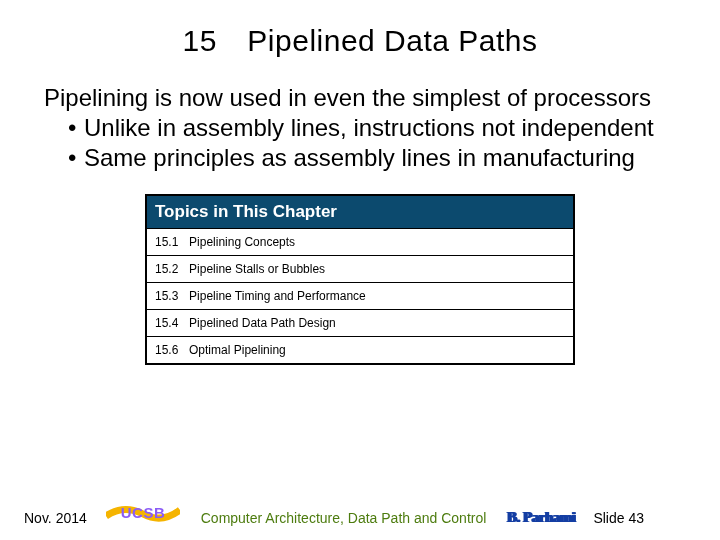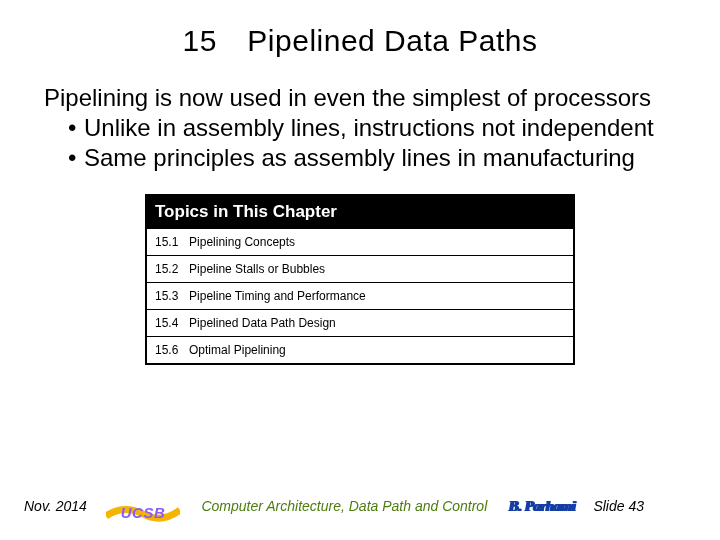--- a/index.html
+++ b/index.html
@@ -27,42 +27,41 @@
   .intro-line { margin-bottom: 2px; }
   .bullet-line { margin-left: 24px; margin-bottom: 2px; }
   .bullet-dot { display: inline-block; width: 16px; }
   .topics-table {
     margin: 22px auto 0 auto;
     width: 430px;
     border: 2px solid #000;
     border-collapse: collapse;
   }
   .topics-header {
-    background: #000000;
+    background: #0c4a6e;
     color: #fff;
     font-weight: bold;
     font-size: 17px;
     padding: 6px 8px 6px 8px;
     text-align: left;
   }
   .topics-row td {
     border: 1.5px solid #000;
     font-size: 12px;
     padding: 6px 8px;
   }
   .sec-num { padding-right: 4px; }
   .footer {
     position: absolute;
     bottom: 14px;
     left: 0;
     width: 666px;
     display: flex;
-    align-items: flex-start;
+    align-items: flex-end;
     font-size: 14px;
-    font-style: italic;
   }
   .footer-date { margin-left: 24px; width: 70px; }
   .logo {
     margin-left: 12px;
     width: 74px; height: 28px;
     display: flex; align-items: center; justify-content: center;
     position: relative;
   }
   .logo-wave {
     position: absolute; left: 0; top: 4px;

